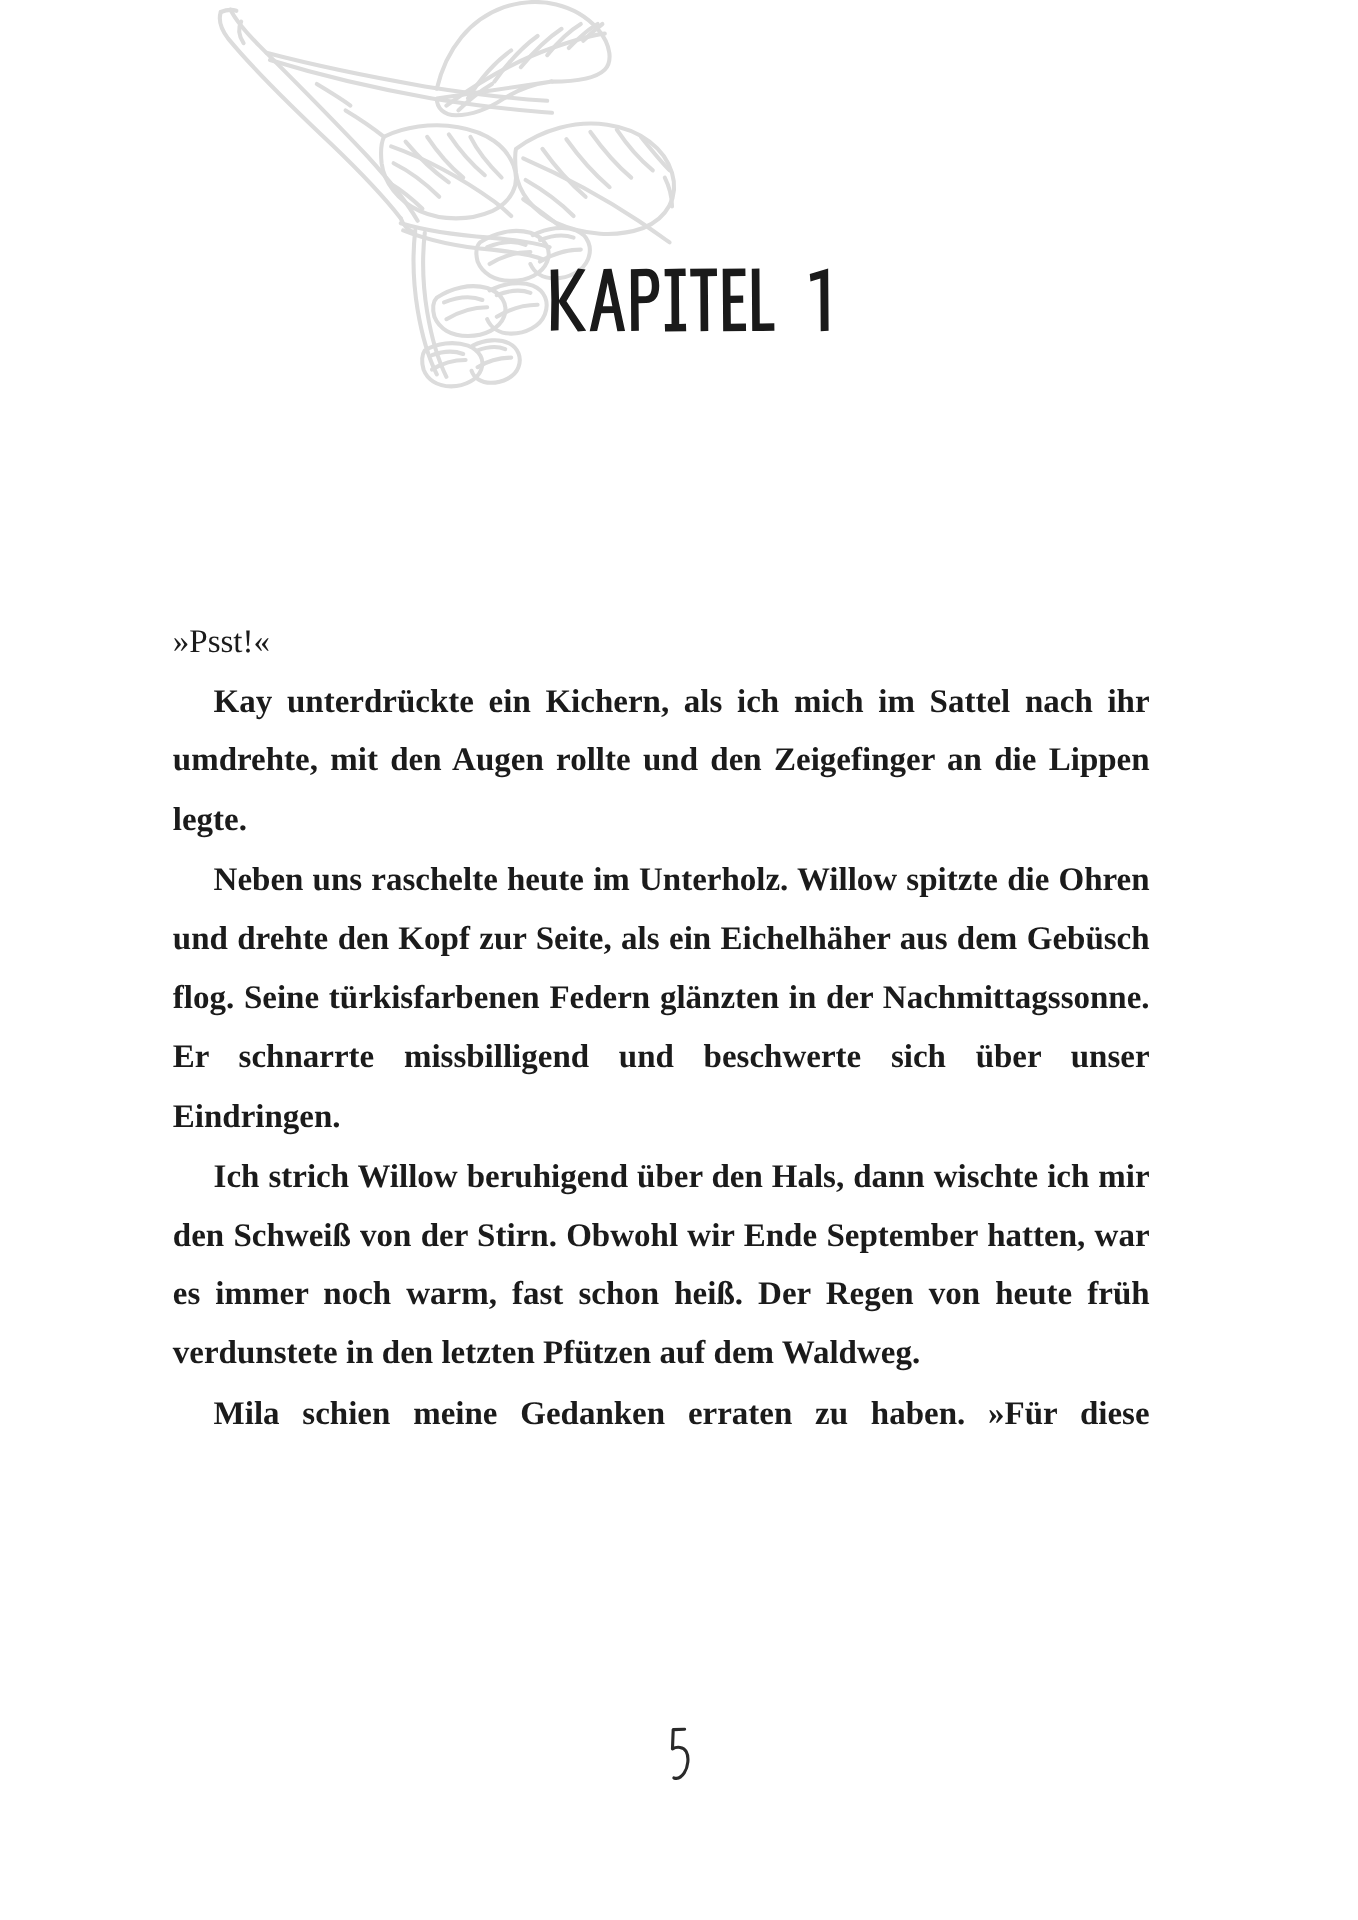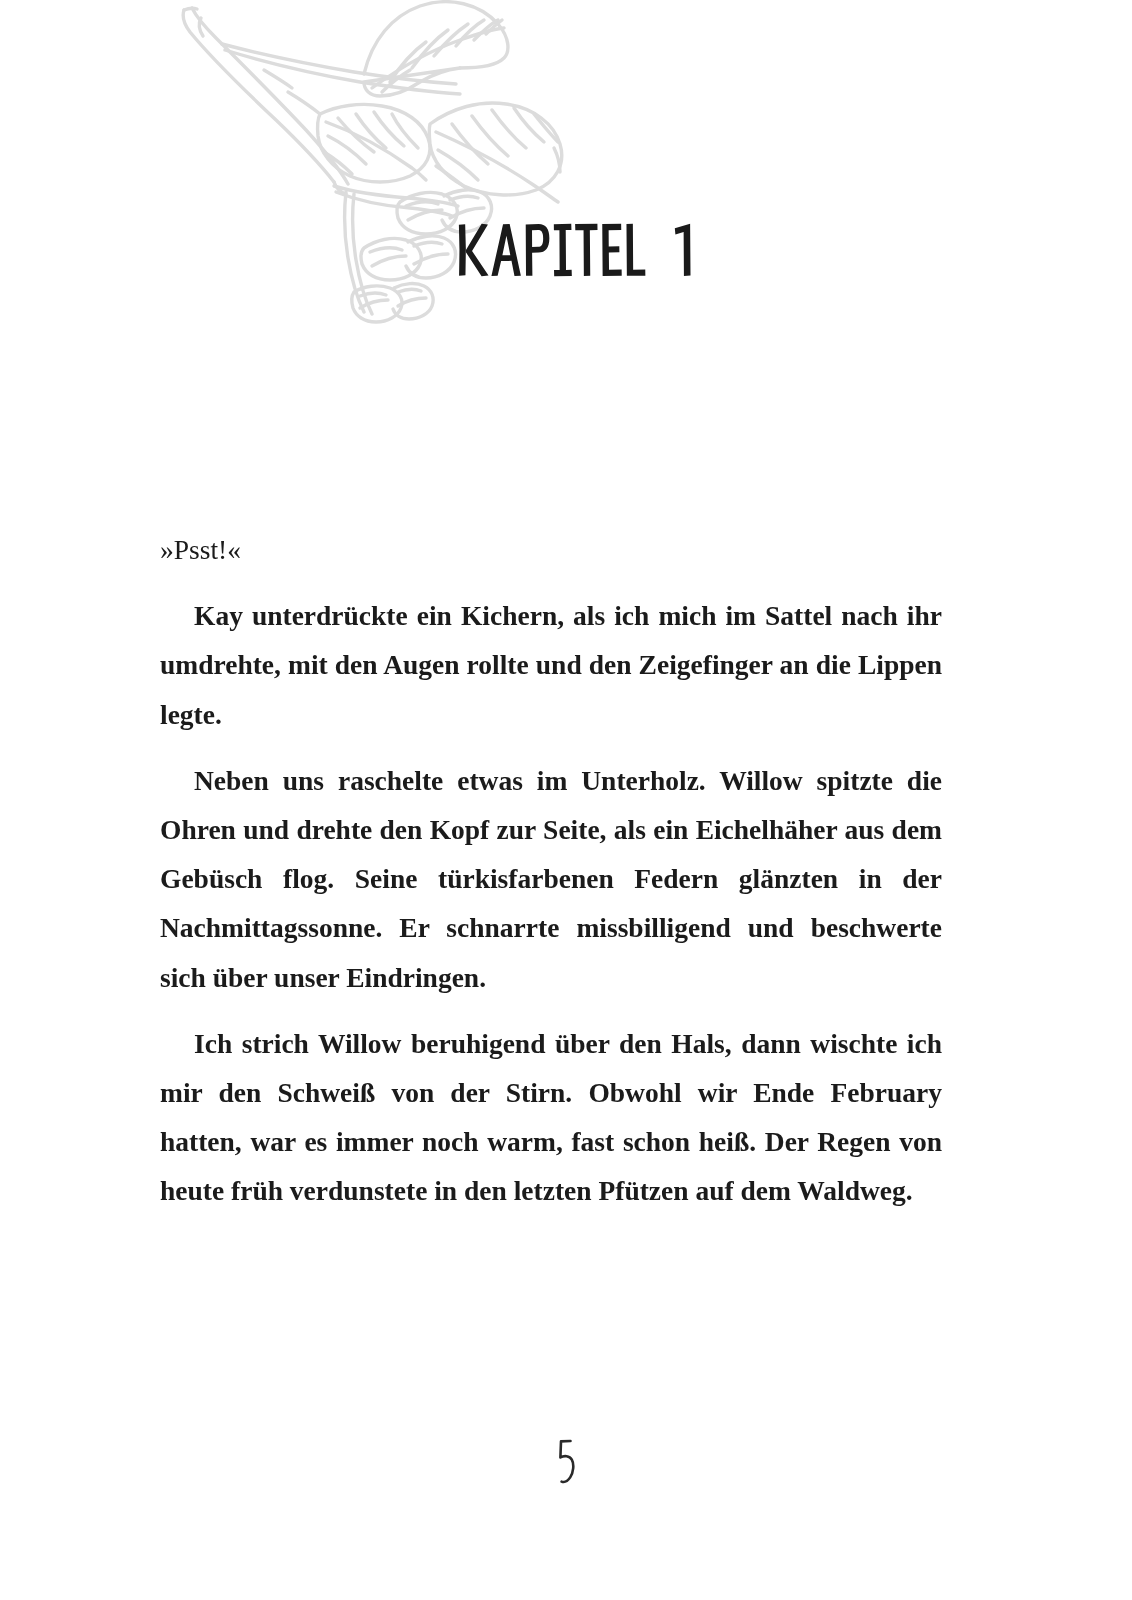--- a/index.html
+++ b/index.html
@@ -77,21 +77,21 @@
     font-size: 27.5px;
     line-height: 49.2px;
     color: #1b1b1b;
     text-align: justify;
     text-justify: inter-word;
     font-kerning: normal;
     font-variant-ligatures: common-ligatures;
   }
 
   .body-text p {
-    margin: 17px;
+    margin: 1px;
     text-indent: 0;
   }
 
   .body-text p.indent {
     text-indent: 34px;
     font-weight: bold;
   }
 
   
   .body-text p.full-justify {
@@ -229,22 +229,23 @@
           <path d="M6,9.6 L21.8,5 L22.2,58.4 L15.4,58.8 L15.1,13.4 L6.6,16 Z"></path>
         </g>
       </svg>
       <span class="chapter-title-text">KAPITEL 1</span>
     </div>
   </div>
 
   <div class="body-text">
     <p class="last-left">»Psst!«</p>
     <p class="indent last-left">Kay unterdrückte ein Kichern, als ich mich im Sattel nach ihr umdrehte, mit den Augen rollte und den Zeigefinger an die Lippen legte.</p>
-    <p class="indent last-left">Neben uns raschelte etwas im Unterholz. Willow spitzte die Ohren und drehte den Kopf zur Seite, als ein Eichelhäher aus dem Gebüsch flog. Seine türkisfarbenen Federn glänzten in der Nachmittagssonne. Er schnarrte missbilligend und beschwerte sich über unser Eindringen.</p>
-    <p class="indent last-left">Ich strich Willow beruhigend über den Hals, dann wischte ich mir den Schweiß von der Stirn. Obwohl wir Ende February hatten, war es immer noch warm, fast schon heiß. Der Regen von heute früh verdunstete in den letzten Pfützen auf dem Waldweg.</p>
+    <p class="indent last-left">Neben uns raschelte heute im Unterholz. Willow spitzte die Ohren und drehte den Kopf zur Seite, als ein Eichelhäher aus dem Gebüsch flog. Seine türkisfarbenen Federn glänzten in der Nachmittagssonne. Er schnarrte missbilligend und beschwerte sich über unser Eindringen.</p>
+    <p class="indent last-left">Ich strich Willow beruhigend über den Hals, dann wischte ich mir den Schweiß von der Stirn. Obwohl wir Ende September hatten, war es immer noch warm, fast schon heiß. Der Regen von heute früh verdunstete in den letzten Pfützen auf dem Waldweg.</p>
+    <p class="indent full-justify">Mila schien meine Gedanken erraten zu haben. »Für diese</p>
   </div>
 
   <div class="folio">
     <svg viewBox="0 0 26 46" xmlns="http://www.w3.org/2000/svg" aria-hidden="true">
 
       <g fill="none" stroke="#2a2a2a" stroke-width="2.6" stroke-linecap="round" stroke-linejoin="round">
         <path d="M17.5,3 L8,3.4 L7.4,19.5 C11,17.2 16.6,17.6 18.8,21.6 C21.4,26.2 20.4,34.6 17.2,39.4 C14.6,43.2 11.2,44.6 8.6,43.6"></path>
       </g>
     </svg>
 

